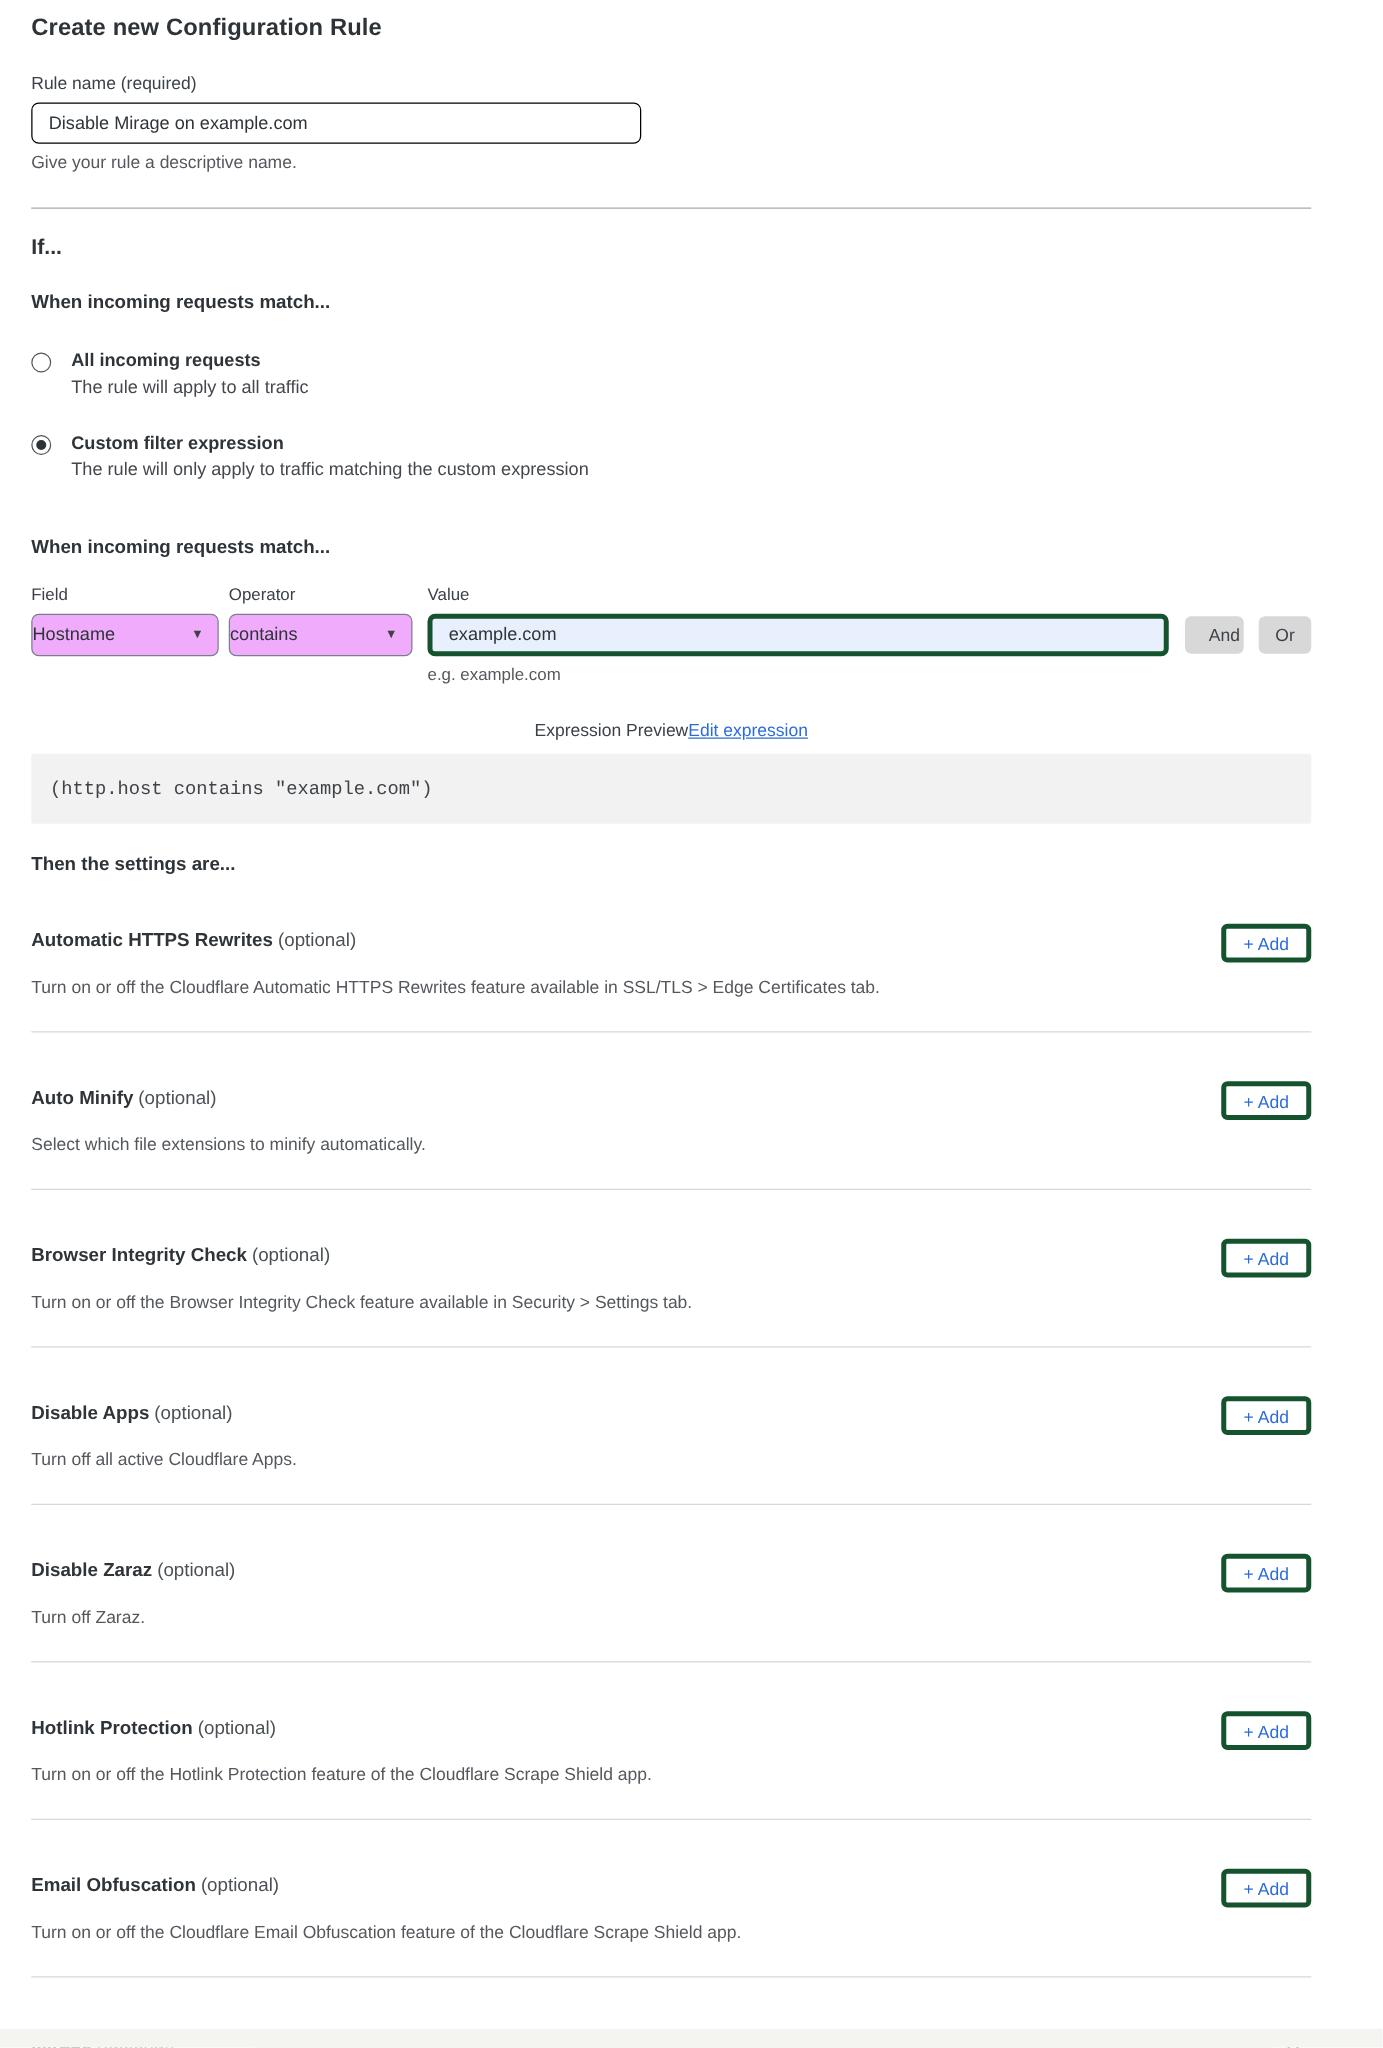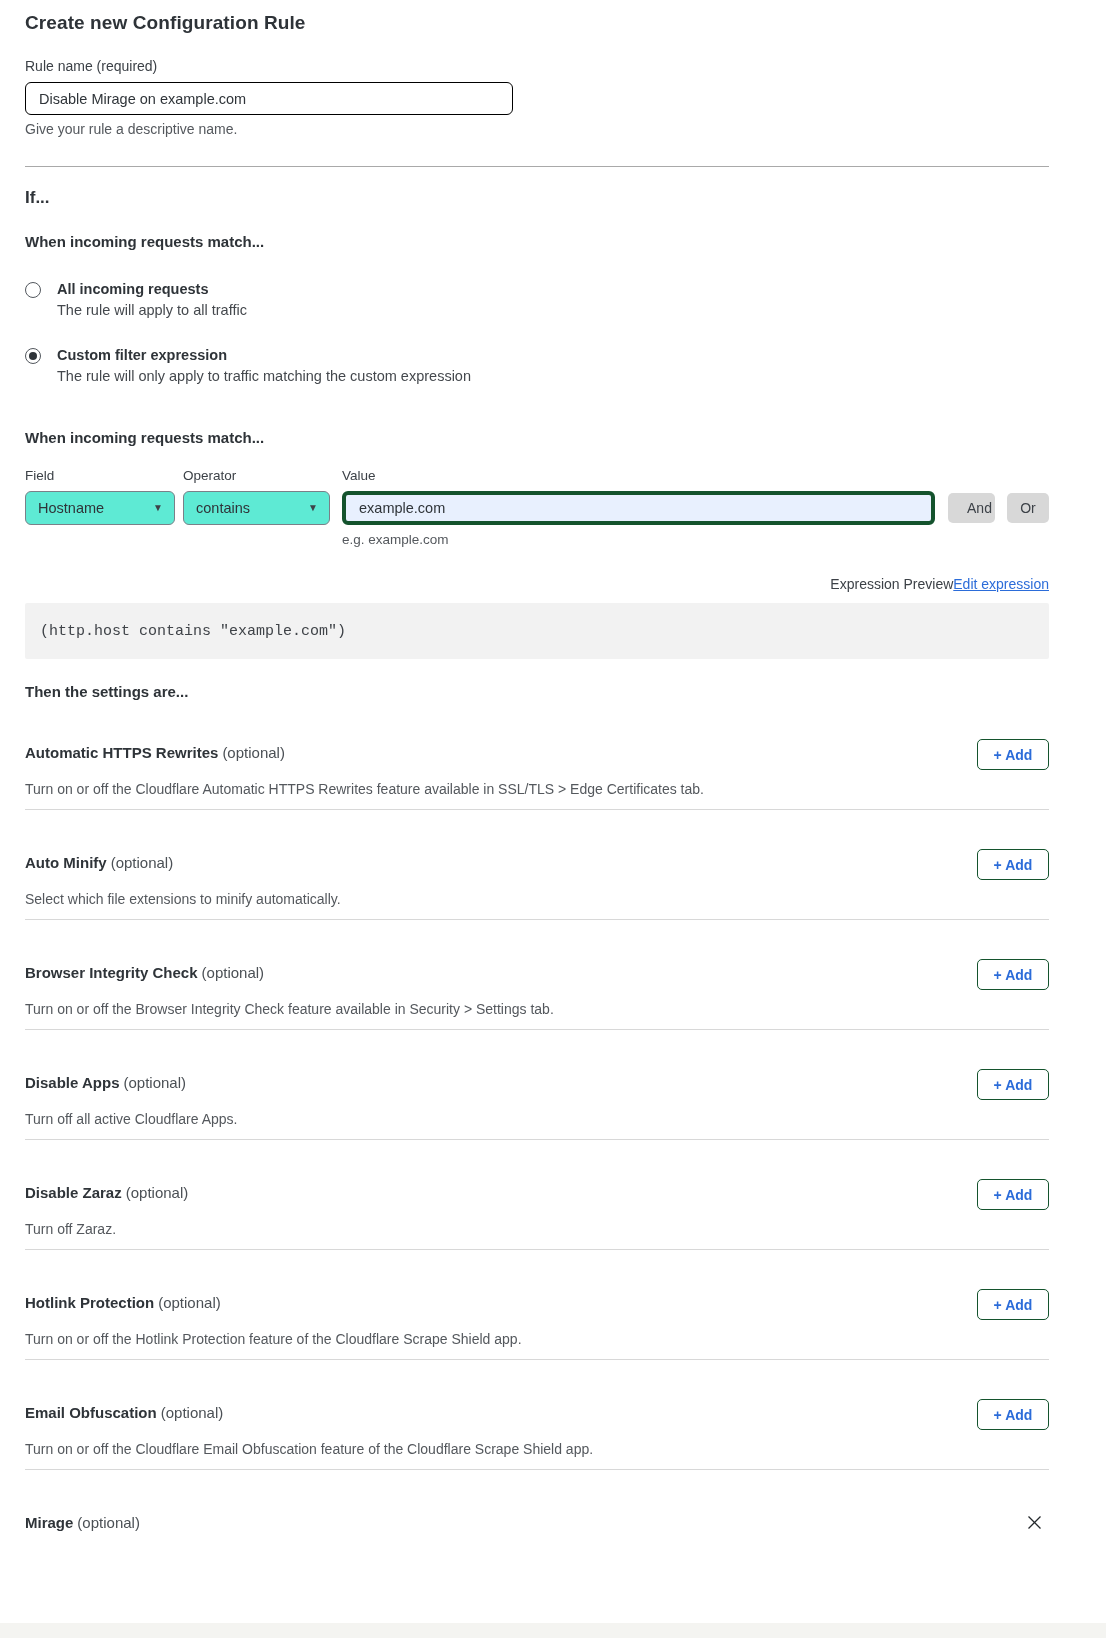--- a/index.html
+++ b/index.html
@@ -27,52 +27,52 @@
   .radio.checked::after { content: ""; position: absolute; left: 50%; top: 50%;
     width: 8px; height: 8px; margin: -4px 0 0 -4px; border-radius: 50%; background: #2e3338; }
   .radio-texts { margin-left: 16px; }
   .radio-label { font-size: 14.5px; font-weight: bold; color: #2f3439; }
   .radio-desc { font-size: 14.5px; color: #44484d; margin-top: 5px; }
 
   .builder-heading { margin-top: 45px; }
   .cols-labels { display: flex; margin-top: 22px; font-size: 13.5px; color: #3c4147; }
   .cols-labels .c1 { width: 158px; } .cols-labels .c2 { width: 159px; }
   .controls { display: flex; align-items: center; margin-top: 8px; }
-  .select { height: 34px; border: 1px solid #7a8088; border-radius: 6px; background: #5eead4;
+  .select { height: 34px; border: 1px solid #7a8088; border-radius: 6px; background: #f0abfc;
     display: flex; align-items: center; justify-content: space-between;
-    padding: 0 11px 0 12px; font-size: 14.5px; color: #2f3439; cursor: pointer; }
+    padding: 0 11px 0 0; font-size: 14.5px; color: #2f3439; cursor: pointer; }
   .select.f { width: 150px; margin-right: 8px; }
   .select.o { width: 147px; margin-right: 12px; }
   .chevron { font-size: 10px; color: #3d4248; line-height: 1; }
   .value-input { width: 593px; height: 34px; border: 4px solid #14532d; border-radius: 6px;
     background: #e8f0fe; font-size: 14.5px; color: #2f3439; padding: 0 13px;
     font-family: "Liberation Sans", sans-serif; }
   .btn-gray { height: 30px; border: none; border-radius: 5px; background: #d8d8d8;
     color: #3d4248; font-size: 14px; font-family: "Liberation Sans", sans-serif; cursor: pointer; }
   .btn-and { width: 47px; margin-left: 13px; padding-left: 16px; }
   .btn-or  { width: 42px; margin-left: 12px; }
   .eg-helper { margin-top: 7px; margin-left: 317px; font-size: 13.5px; color: #54585d; }
 
-  .preview-row { display: flex; justify-content: flex-end; align-items: baseline; margin-top: 29px; }
+  .preview-row { display: flex; justify-content: center; align-items: baseline; margin-top: 29px; }
   .preview-label { font-size: 14px; color: #3c4147; }
   .edit-link { font-size: 14px; color: #2b6cd9; text-decoration: underline; cursor: pointer; }
   .code-block { margin-top: 11px; background: #f2f2f2; height: 56px; display: flex;
     align-items: center; padding-left: 15px; border-radius: 2px; }
   .code-text { font-family: "Liberation Mono", "DejaVu Sans Mono", monospace;
     font-size: 15px; color: #3f4348; }
 
   .then-heading { margin-top: 24px; }
-  .setting { padding: 39px 0 12px; border-bottom: 1px solid #d8d8d8; }
+  .setting { padding: 39px 0 28px; border-bottom: 1px solid #d8d8d8; }
   .setting:last-child, .setting.expanded { border-bottom: none; }
   .setting-head { display: flex; justify-content: space-between; align-items: flex-start; }
   .setting-title { font-size: 15px; font-weight: bold; color: #2f3439; padding-top: 5px; }
   .optional { font-weight: normal; color: #4b5055; margin-left: 4px; }
-  .btn-add { width: 72px; height: 31px; background: #fff; border: 1px solid #14532d;
+  .btn-add { width: 72px; height: 31px; background: #fff; border: 4px solid #14532d;
     border-radius: 5px; color: #2b6cd9; font-size: 14px; cursor: pointer;
-    font-family: "Liberation Sans", sans-serif; font-weight: bold; }
+    font-family: "Liberation Sans", sans-serif; }
   .setting-desc { font-size: 14px; color: #54585d; margin-top: 11px; }
 
   .close-btn { background: none; border: none; cursor: pointer; padding: 4px; margin: 2px 3px 0 0; }
 
   .footer-strip { position: absolute; left: 0; bottom: 0; width: 1106px; height: 15px; background: #f4f4f1; }
 </style>
 </head>
 <body>
 
 <div class="content">

